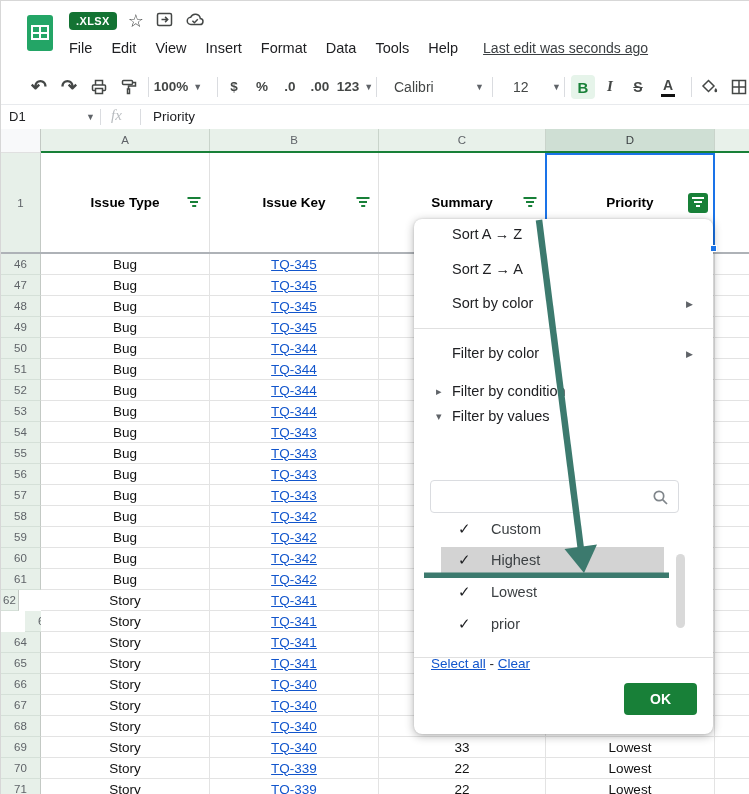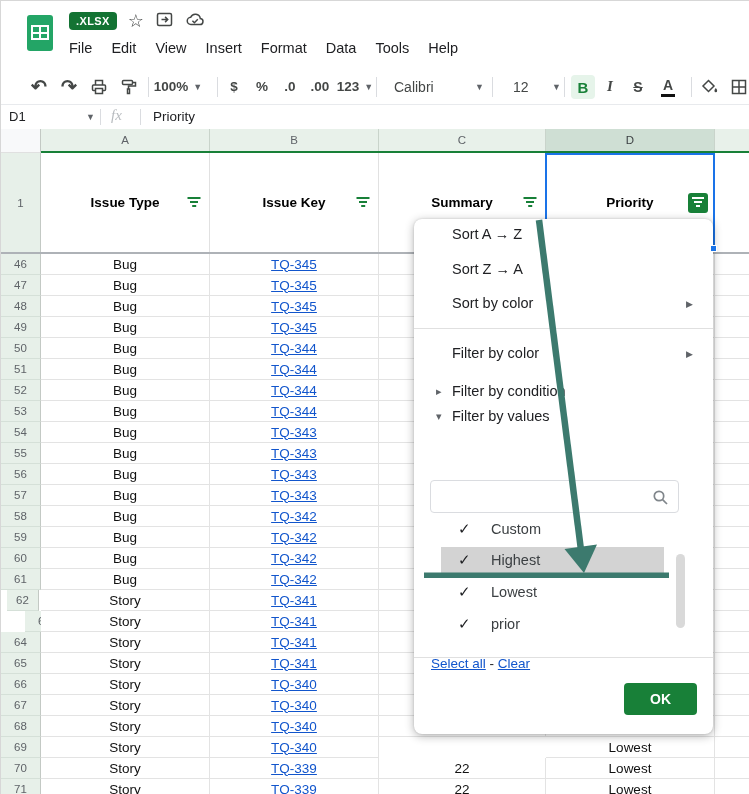--- a/index.html
+++ b/index.html
@@ -132,20 +132,21 @@
   </div>
   <div class="menubar">
     <span class="mi">File</span>
     <span class="mi">Edit</span>
     <span class="mi">View</span>
     <span class="mi">Insert</span>
     <span class="mi">Format</span>
     <span class="mi">Data</span>
     <span class="mi">Tools</span>
     <span class="mi">Help</span>
+    <span class="last-edit">Last edit was seconds ago</span>
   </div>
 
   <div class="toolbar">
     <span class="t-und" style="left:28px;width:20px;">↶</span>
     <span class="t-und" style="left:58px;width:20px;">↷</span>
     <span style="left:88px;width:20px;">
       <svg width="18" height="18" viewBox="0 0 18 18" fill="none" stroke="#444746" stroke-width="1.5">
         <path d="M5.5 7V2.5h7V7"></path>
           <rect x="2.5" y="7" width="13" height="5.5" rx="1"></rect>
           <rect x="5.5" y="10.5" width="7" height="5" fill="#fff"></rect>
@@ -419,21 +420,21 @@
         <div class="cell rn" style="left: 0px; width: 40px;">61</div>
         <div class="cell" style="left: 40px; width: 169px;">Bug</div>
         <div class="cell" style="left: 209px; width: 169px;">
           <span class="lnk">TQ-342</span>
         </div>
         <div class="cell" style="left: 378px; width: 167px;"></div>
         <div class="cell" style="left: 545px; width: 169px;"></div>
         <div class="cell" style="left: 714px; width: 35px;"></div>
       </div>
       <div class="srow" style="top: 336px;">
-        <div class="cell rn" style="left: 6px; width: 32px;">62</div>
+        <div class="cell rn" style="left: 0px; width: 18px;">62</div>
         <div class="cell" style="left: 40px; width: 169px;">Story</div>
         <div class="cell" style="left: 209px; width: 169px;">
           <span class="lnk">TQ-341</span>
         </div>
         <div class="cell" style="left: 378px; width: 167px;"></div>
         <div class="cell" style="left: 545px; width: 169px;"></div>
         <div class="cell" style="left: 714px; width: 35px;"></div>
       </div>
       <div class="srow" style="top: 357px;">
         <div class="cell rn" style="left: 0px; width: 40px; margin-left: 24px;">63</div>
@@ -494,20 +495,21 @@
         <div class="cell" style="left: 378px; width: 167px;"></div>
         <div class="cell" style="left: 545px; width: 169px;"></div>
         <div class="cell" style="left: 714px; width: 35px;"></div>
       </div>
       <div class="srow" style="top: 483px;">
         <div class="cell rn" style="left: 0px; width: 40px;">69</div>
         <div class="cell" style="left: 40px; width: 169px;">Story</div>
         <div class="cell" style="left: 209px; width: 169px;">
           <span class="lnk">TQ-340</span>
         </div>
+        <div class="cell" style="left: 378px; width: 167px;">33</div>
         <div class="cell" style="left: 545px; width: 169px;">Lowest</div>
         <div class="cell" style="left: 714px; width: 35px;"></div>
       </div>
       <div class="srow" style="top: 504px;">
         <div class="cell rn" style="left: 0px; width: 40px;">70</div>
         <div class="cell" style="left: 40px; width: 169px;">Story</div>
         <div class="cell" style="left: 209px; width: 169px;">
           <span class="lnk">TQ-339</span>
         </div>
         <div class="cell" style="left: 378px; width: 167px;">22</div>

